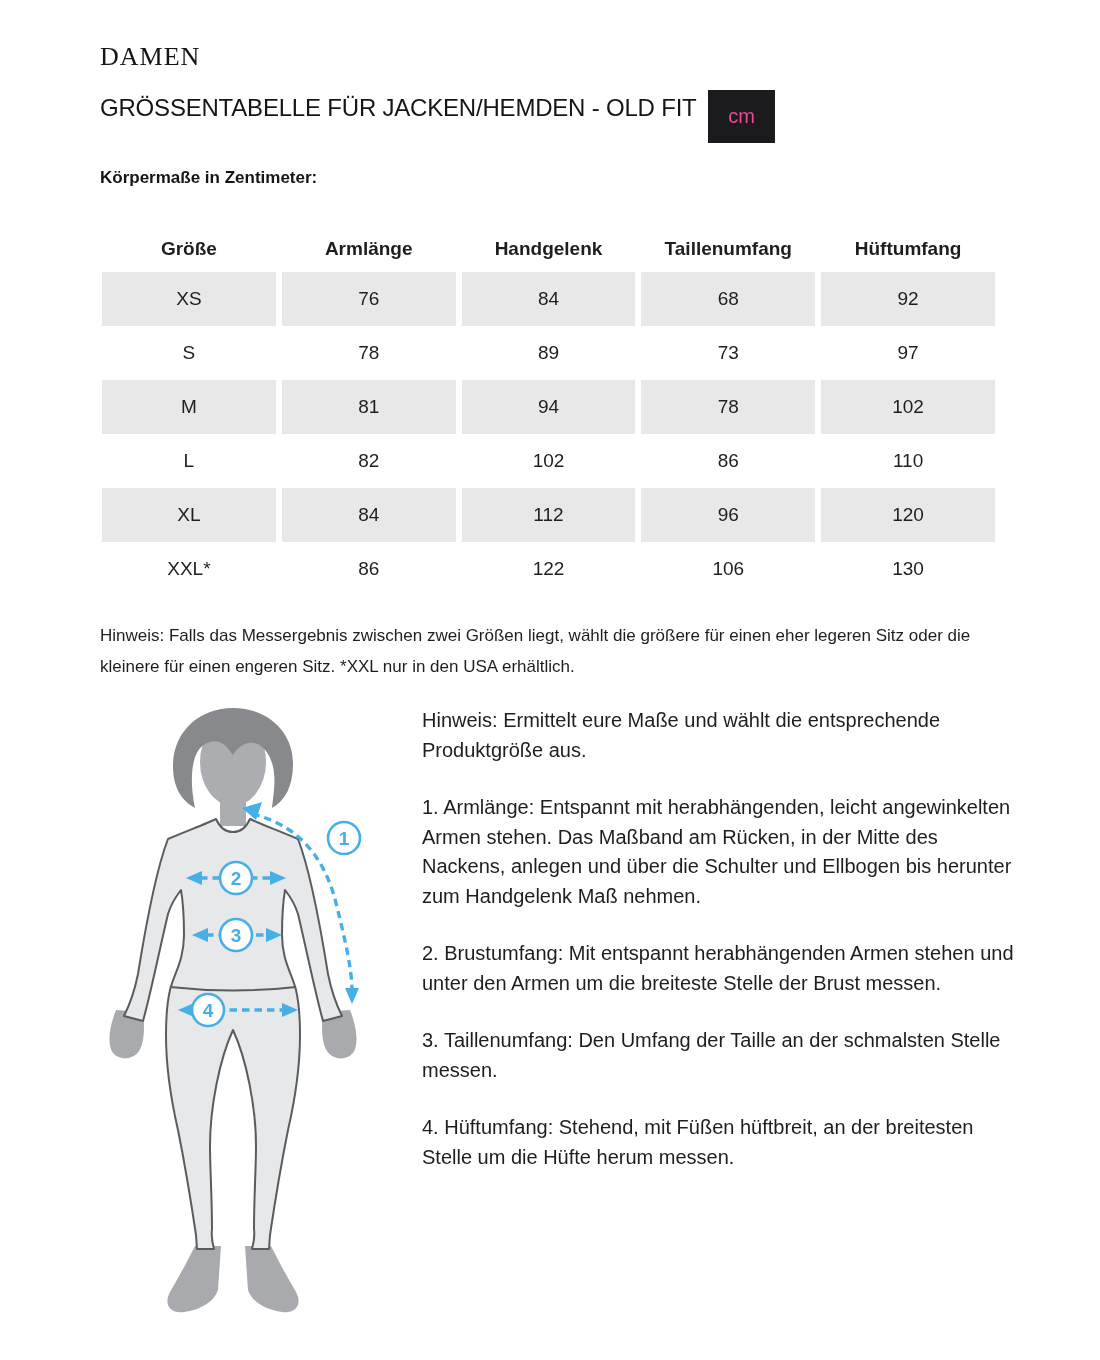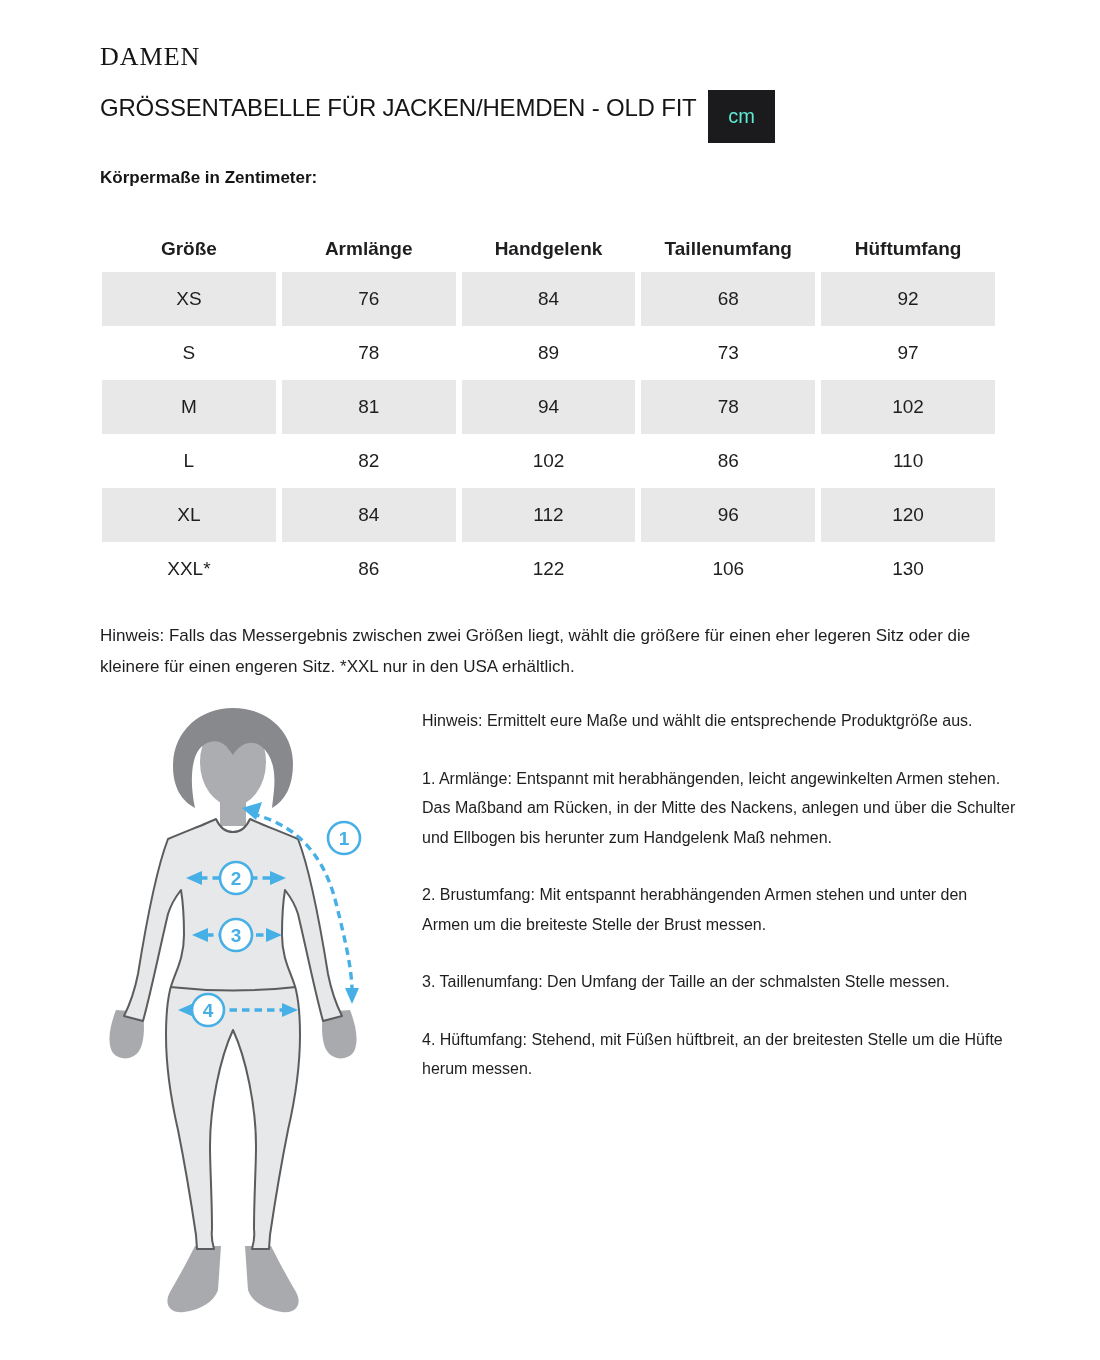--- a/index.html
+++ b/index.html
@@ -20,21 +20,21 @@
     left:100px;top:42px;
     font-family:"Liberation Serif",serif;font-size:26px;font-weight:500;
     letter-spacing:1px;color:#151517;
   }
   .page-subtitle{
     left:100px;top:94px;
     font-size:24px;font-weight:400;letter-spacing:-0.2px;color:#151517;
   }
   .unit-badge{
     left:708px;top:90px;width:67px;height:53px;
-    background:var(--badge);color:#5eead4;border:none;
+    background:var(--badge);color:#ec4899;border:none;
     font-family:"Liberation Sans",sans-serif;font-size:20px;
     display:flex;align-items:center;justify-content:center;cursor:pointer;
   }
   .section-heading{
     left:100px;top:168px;
     font-size:17px;font-weight:700;color:#151517;
   }
   .size-table{
     left:102px;top:225px;width:893px;
     display:grid;
@@ -51,21 +51,21 @@
     font-size:19px;
   }
   .size-table .td.shade{background:var(--shade);}
   .note{
     left:100px;top:620px;width:908px;
     font-size:17px;line-height:31px;
   }
   .figure-wrap{left:100px;top:698px;width:310px;height:645px;}
   .instructions{left:422px;top:706px;width:594px;}
   .instructions p{
-    font-size:16px;line-height:29.5px;margin:0 0 28px 0;
+    font-size:20px;line-height:29.5px;margin:0 0 28px 0;
   }
   svg text.marker-num{
     font-family:"Liberation Sans",sans-serif;font-size:19px;font-weight:700;
     fill:var(--accent);text-anchor:middle;
   }
 </style>
 </head>
 <body>
 
 <h1 class="abs page-title">DAMEN</h1>

